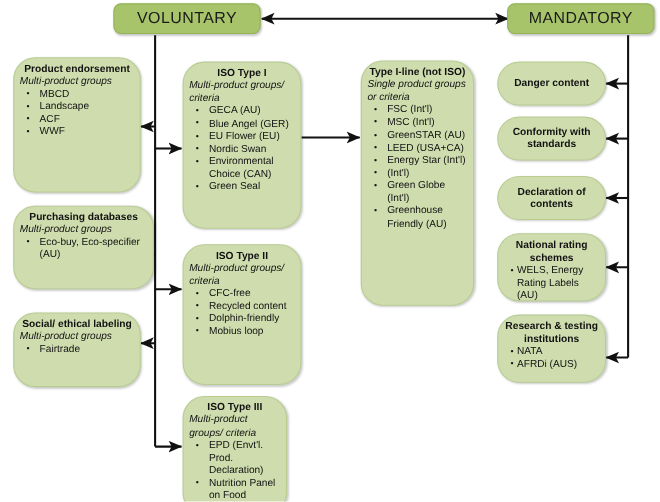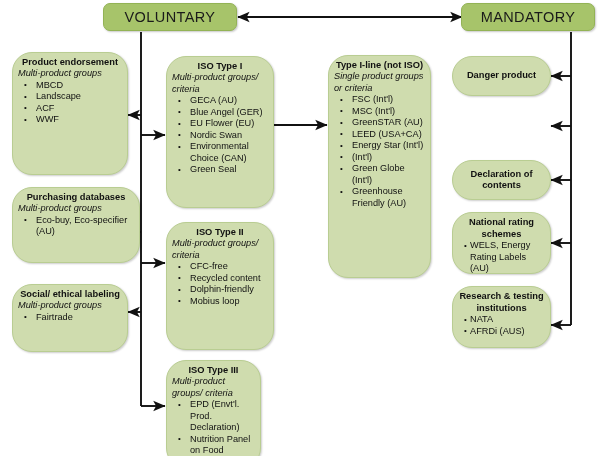--- a/index.html
+++ b/index.html
@@ -161,23 +161,26 @@
       <li>GreenSTAR (AU)</li>
       <li>LEED (USA+CA)</li>
       <li>Energy Star (Int'l)</li>
       <li> (Int'l)</li>
       <li>Green Globe (Int'l)</li>
       <li>Greenhouse Friendly (AU)</li>
     </ul>
   </div>
 
   <div class="box center-box" style="left:452px;top:56px;width:99px;height:40px;">
-    <div class="plain-title">Danger product</div>
+    <div class="plain-title">Danger content</div>
   </div>
 
+  <div class="box center-box" style="left:452px;top:106px;width:99px;height:40px;">
+    <div class="plain-title">Conformity with standards</div>
+  </div>
 
   <div class="box center-box" style="left:452px;top:160px;width:99px;height:40px;">
     <div class="plain-title">Declaration of contents</div>
   </div>
 
   <div class="box" style="left:452px;top:212px;width:99px;height:62px;">
     <div class="plain-title">National rating schemes</div>
     <ul class="items">
       <li style="padding-left:12px">WELS, Energy Rating Labels (AU)</li>
     </ul>

